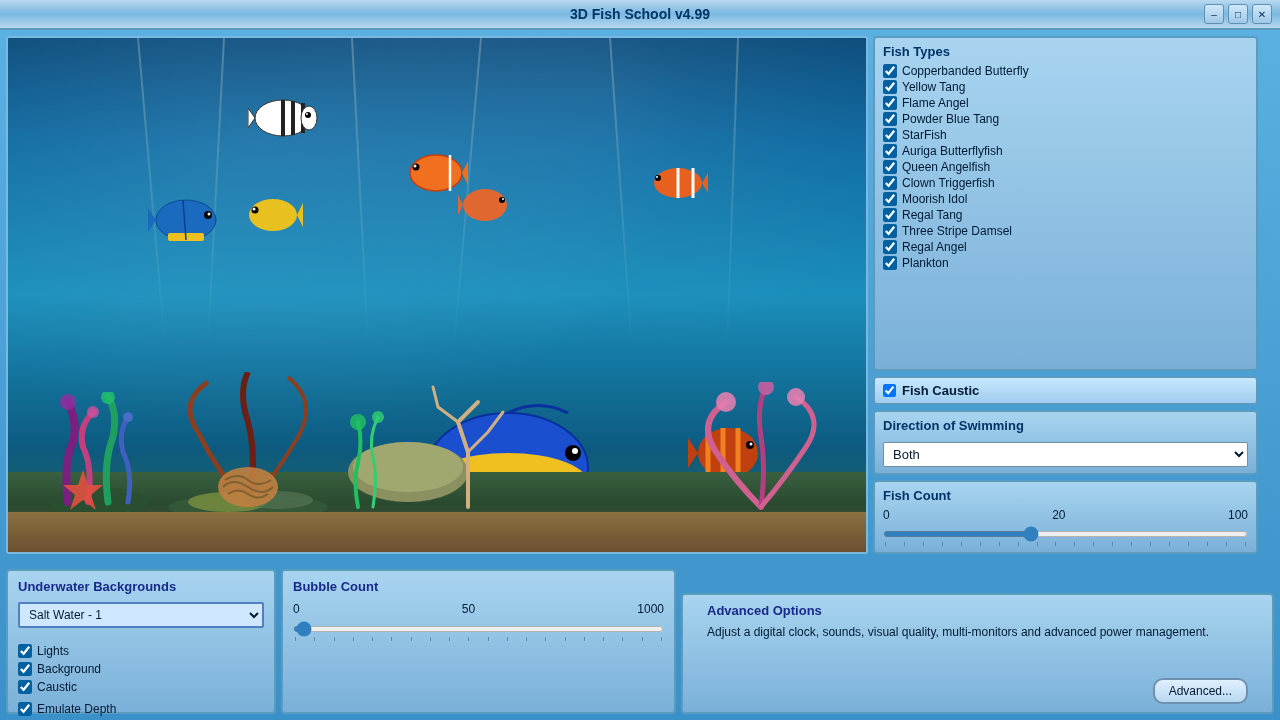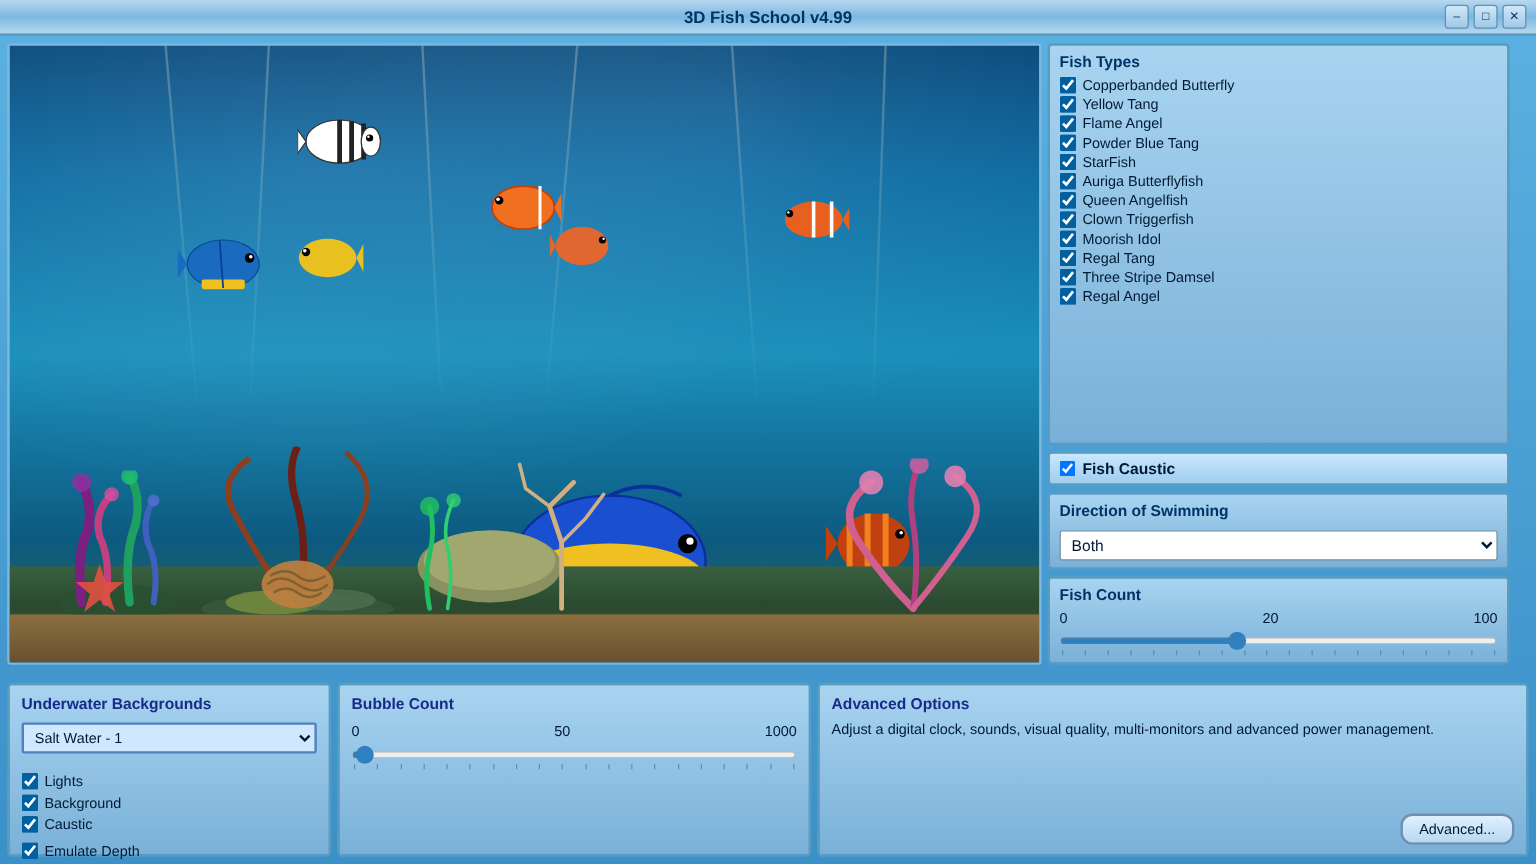--- a/index.html
+++ b/index.html
@@ -273,23 +273,24 @@
       padding: 0 2px;
       margin-top: 2px;
     }
 
     
     #advanced-panel {
       flex: 1;
       background: linear-gradient(to bottom, #a8d4f0, #7ab0d8);
       border: 2px solid #5a9cc0;
       border-radius: 4px;
-      padding: 8px 10px;
+      padding: 8px 24px;
       display: flex;
       flex-direction: column;
+      margin-top: 24px;
     }
     #advanced-panel .panel-title {
       color: #1a2a8a;
       font-size: 13px;
       font-weight: bold;
       margin-bottom: 6px;
     }
     .advanced-desc {
       font-size: 12px;
       color: #001a33;
@@ -533,20 +534,24 @@
       <input type="checkbox" id="fish-10" checked="" style="">
       <label for="fish-10">Regal Tang</label>
     </div>
             <div class="fish-item">
       <input type="checkbox" id="fish-11" checked="" style="">
       <label for="fish-11">Three Stripe Damsel</label>
     </div>
             <div class="fish-item">
       <input type="checkbox" id="fish-12" checked="" style="">
       <label for="fish-12">Regal Angel</label>
+    </div>
+            <div class="fish-item">
+      <input type="checkbox" id="fish-13" checked="" style="">
+      <label for="fish-13">Plankton</label>
     </div>
           </div>
       </div>
 
       <div id="fish-caustic-section">
         <input type="checkbox" id="fish-caustic-cb" checked="" style="">
         <label for="fish-caustic-cb">Fish Caustic</label>
       </div>
 
       <div id="direction-section" class="panel-section">

